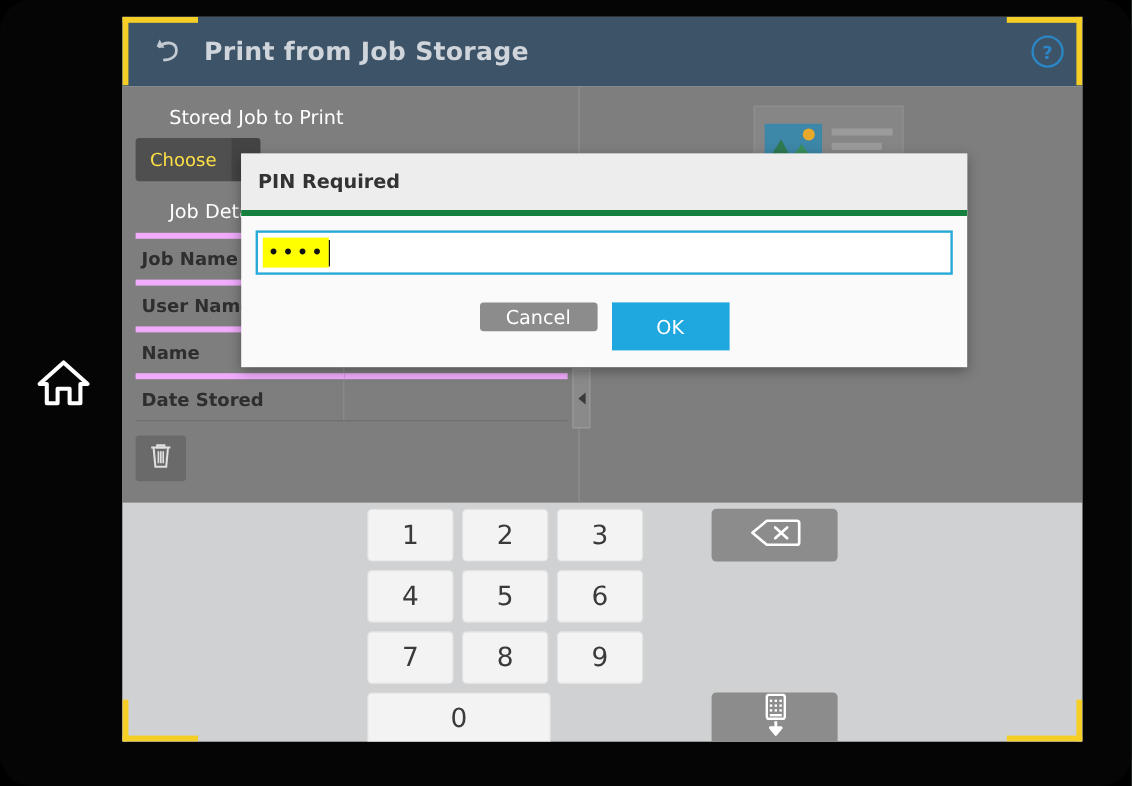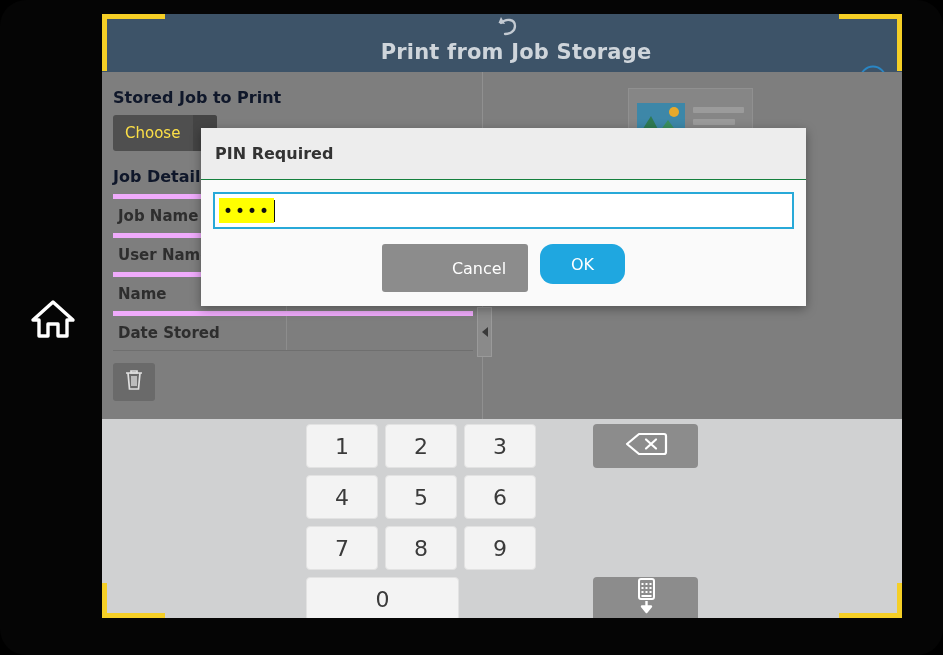--- a/index.html
+++ b/index.html
@@ -58,21 +58,20 @@
   
   #title-bar {
     position: absolute;
     left: 0; top: 0;
     width: 800px; height: 58px;
     background: #3d5368;
     display: flex;
     align-items: center;
     box-sizing: border-box;
     padding: 0 14px 0 24px;
-    flex-direction: column;
   }
   #back-icon { width: 26px; height: 26px; flex: 0 0 auto; cursor: pointer; }
   #page-title {
     color: #cfd5db;
     font-size: 21px;
     font-weight: bold;
     margin-left: 18px;
     letter-spacing: .2px;
     white-space: nowrap;
   }
@@ -86,24 +85,25 @@
     background: #7e7e7e;
   }
   #left-pane {
     position: absolute;
     left: 0; top: 0;
     width: 379px; height: 347px;
     box-sizing: border-box;
     padding: 16px 12px 0 11px;
   }
   .section-label {
-    color: #0f172a;
+    color: #ffffff;
     font-size: 16px;
-    font-weight: bold;
+    font-weight: normal;
     margin-bottom: 8px;
+    margin-left: 28px;
   }
   #choose-button {
     width: 104px; height: 36px;
     background: #4f4f4f;
     border-radius: 3px;
     display: flex; align-items: center;
     box-sizing: border-box;
     cursor: pointer;
     overflow: hidden;
   }
@@ -270,21 +270,21 @@
     position: absolute;
     left: 99px; top: 114px;
     width: 605px; height: 178px;
     background: #fafafa;
     box-shadow: 0 3px 10px rgba(0,0,0,.35);
     z-index: 50;
   }
   #pin-dialog-header {
     height: 52px;
     background: #ededed;
-    border-bottom: 1px solid #15803d;
+    border-bottom: 5px solid #15803d;
     display: flex; align-items: center;
     padding-left: 14px;
     box-sizing: border-box;
   }
   #pin-dialog-title {
     font-size: 16px;
     font-weight: bold;
     color: #333;
   }
   #pin-input-wrap {
@@ -317,33 +317,32 @@
   }
   #pin-dialog-buttons {
     position: absolute;
     left: 0; bottom: 14px;
     width: 605px;
     display: flex;
     justify-content: center;
     gap: 12px;
   }
   #cancel-button {
-    width: 98px; height: 48px;
+    width: 98px; height: 24px;
     background: #8c8c8c;
     border-radius: 3px;
     color: #fff;
     font-size: 16px;
     display: flex; align-items: center; justify-content: center;
     cursor: pointer;
-    padding-left: 48px;
   }
   #ok-button {
-    width: 85px; height: 40px;
+    width: 98px; height: 40px;
     background: #1fa7e0;
-    border-radius: 13px;
+    border-radius: 0;
     color: #fff;
     font-size: 16px;
     display: flex; align-items: center; justify-content: center;
     cursor: pointer;
   }
 </style>
 </head>
 <body>
 
 <div id="device-bezel">

